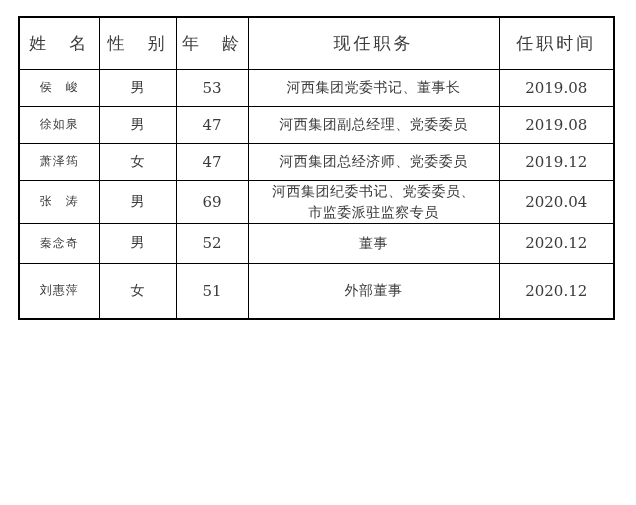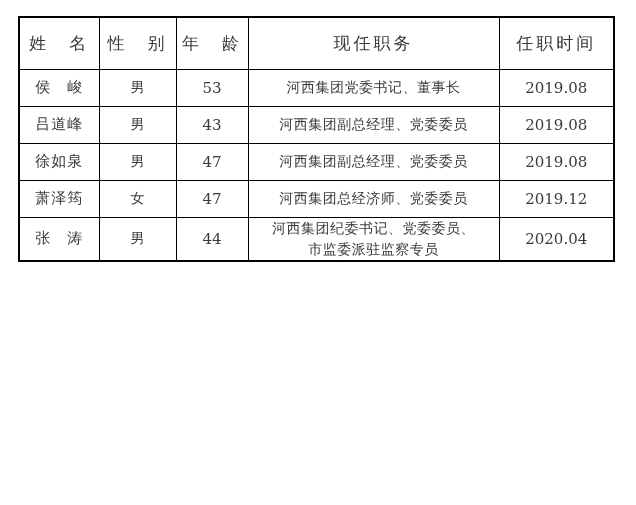--- a/index.html
+++ b/index.html
@@ -36,21 +36,21 @@
   tbody tr:nth-child(9) { height: 33px; }
   th {
     font-weight: normal;
     font-size: 17px;
     letter-spacing: 3px;
   }
   td {
     font-size: 14px;
   }
   td.cell-name {
-    font-size: 15px;
+    font-size: 12px;
     letter-spacing: 1px;
   }
   td.cell-age, td.cell-date {
     font-size: 15px;
     letter-spacing: 0;
     margin-left: 8px;
   }
   td.cell-position {
     white-space: pre-line;
     line-height: 1.5;
@@ -79,42 +79,49 @@
   </thead>
   <tbody>
       <tr>
         <td class="cell-name">侯　峻</td>
         <td class="cell-gender">男</td>
         <td class="cell-age">53</td>
         <td class="cell-position">河西集团党委书记、董事长</td>
         <td class="cell-date">2019.08</td>
       </tr>
       <tr>
-        <td class="cell-name">吕道峰</td>
-        <td class="cell-gender">男</td>
-        <td class="cell-age">43</td>
-        <td class="cell-position">河西集团副总经理、党委委员</td>
-        <td class="cell-date">2019.08</td>
-      </tr>
-      <tr>
         <td class="cell-name">徐如泉</td>
         <td class="cell-gender">男</td>
         <td class="cell-age">47</td>
         <td class="cell-position">河西集团副总经理、党委委员</td>
         <td class="cell-date">2019.08</td>
       </tr>
       <tr>
         <td class="cell-name">萧泽筠</td>
         <td class="cell-gender">女</td>
         <td class="cell-age">47</td>
         <td class="cell-position">河西集团总经济师、党委委员</td>
         <td class="cell-date">2019.12</td>
       </tr>
       <tr>
         <td class="cell-name">张　涛</td>
         <td class="cell-gender">男</td>
-        <td class="cell-age">44</td>
+        <td class="cell-age">69</td>
         <td class="cell-position">河西集团纪委书记、党委委员、
 市监委派驻监察专员</td>
         <td class="cell-date">2020.04</td>
+      </tr>
+      <tr>
+        <td class="cell-name">秦念奇</td>
+        <td class="cell-gender">男</td>
+        <td class="cell-age">52</td>
+        <td class="cell-position">董事</td>
+        <td class="cell-date">2020.12</td>
+      </tr>
+      <tr>
+        <td class="cell-name">刘惠萍</td>
+        <td class="cell-gender">女</td>
+        <td class="cell-age">51</td>
+        <td class="cell-position">外部董事</td>
+        <td class="cell-date">2020.12</td>
       </tr>
     </tbody>
 </table>
 
 </body></html>

